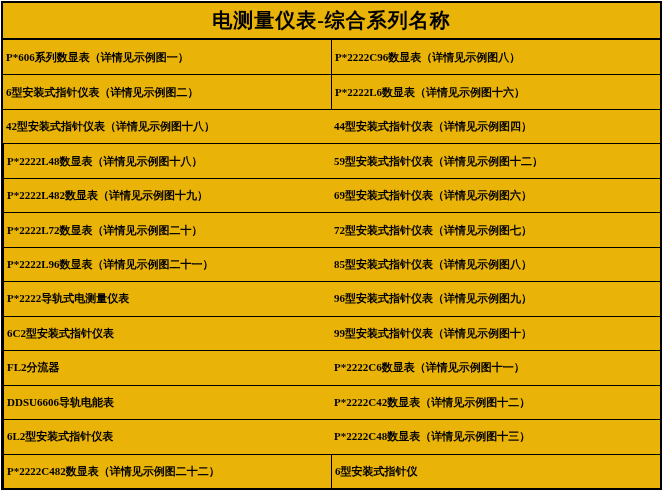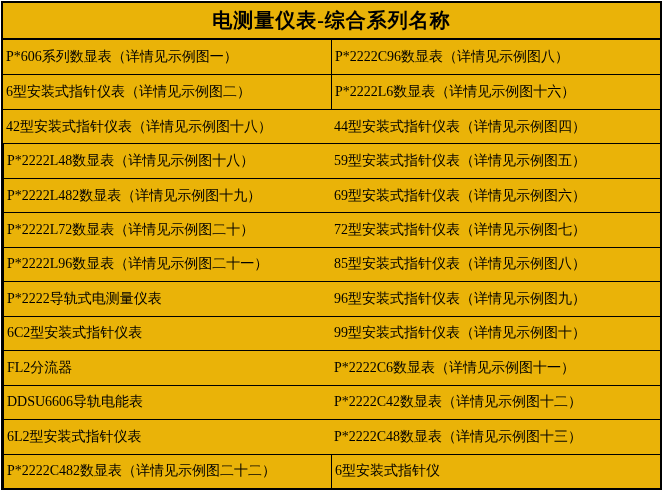--- a/index.html
+++ b/index.html
@@ -42,22 +42,22 @@
     grid-template-columns: 328px 1fr;
     grid-auto-rows: 1fr;
   }
   .cell {
     box-sizing: border-box;
     border-top: 1px solid #000000;
     display: flex;
     align-items: center;
     padding-left: 3px;
     padding-right: 2px;
-    font-size: 14px;
-    font-weight: normal;
+    font-size: 11px;
+    font-weight: bold;
     white-space: nowrap;
     overflow: hidden;
     line-height: 1;
   }
   .cell.right-col {
     border-left: 1px solid #000000;
   }
   .cell.first-row {
     border-top: none;
   }
@@ -68,21 +68,21 @@
 <div class="table">
   <div class="header">电测量仪表-综合系列名称</div>
   <div class="grid" id="grid">
       <div class="cell left-col first-row">P*606系列数显表（详情见示例图一）</div>
       <div class="cell right-col first-row">P*2222C96数显表（详情见示例图八）</div>
       <div class="cell left-col">6型安装式指针仪表（详情见示例图二）</div>
       <div class="cell right-col">P*2222L6数显表（详情见示例图十六）</div>
       <div class="cell left-col">42型安装式指针仪表（详情见示例图十八）</div>
       <div class="cell left-col">44型安装式指针仪表（详情见示例图四）</div>
       <div class="cell right-col">P*2222L48数显表（详情见示例图十八）</div>
-      <div class="cell left-col">59型安装式指针仪表（详情见示例图五）</div>
+      <div class="cell left-col">59型安装式指针仪表（详情见示例图十二）</div>
       <div class="cell right-col">P*2222L482数显表（详情见示例图十九）</div>
       <div class="cell left-col">69型安装式指针仪表（详情见示例图六）</div>
       <div class="cell right-col">P*2222L72数显表（详情见示例图二十）</div>
       <div class="cell left-col">72型安装式指针仪表（详情见示例图七）</div>
       <div class="cell right-col">P*2222L96数显表（详情见示例图二十一）</div>
       <div class="cell left-col">85型安装式指针仪表（详情见示例图八）</div>
       <div class="cell right-col">P*2222导轨式电测量仪表</div>
       <div class="cell left-col">96型安装式指针仪表（详情见示例图九）</div>
       <div class="cell right-col">6C2型安装式指针仪表</div>
       <div class="cell left-col">99型安装式指针仪表（详情见示例图十）</div>

